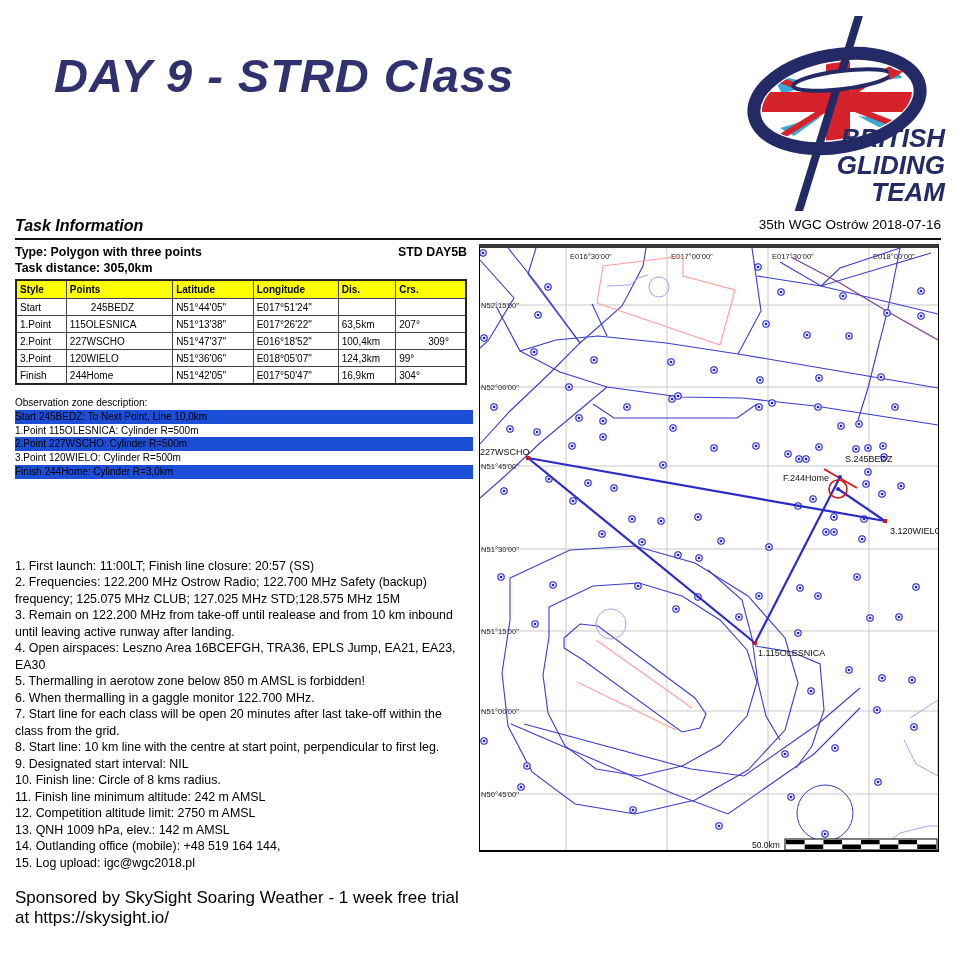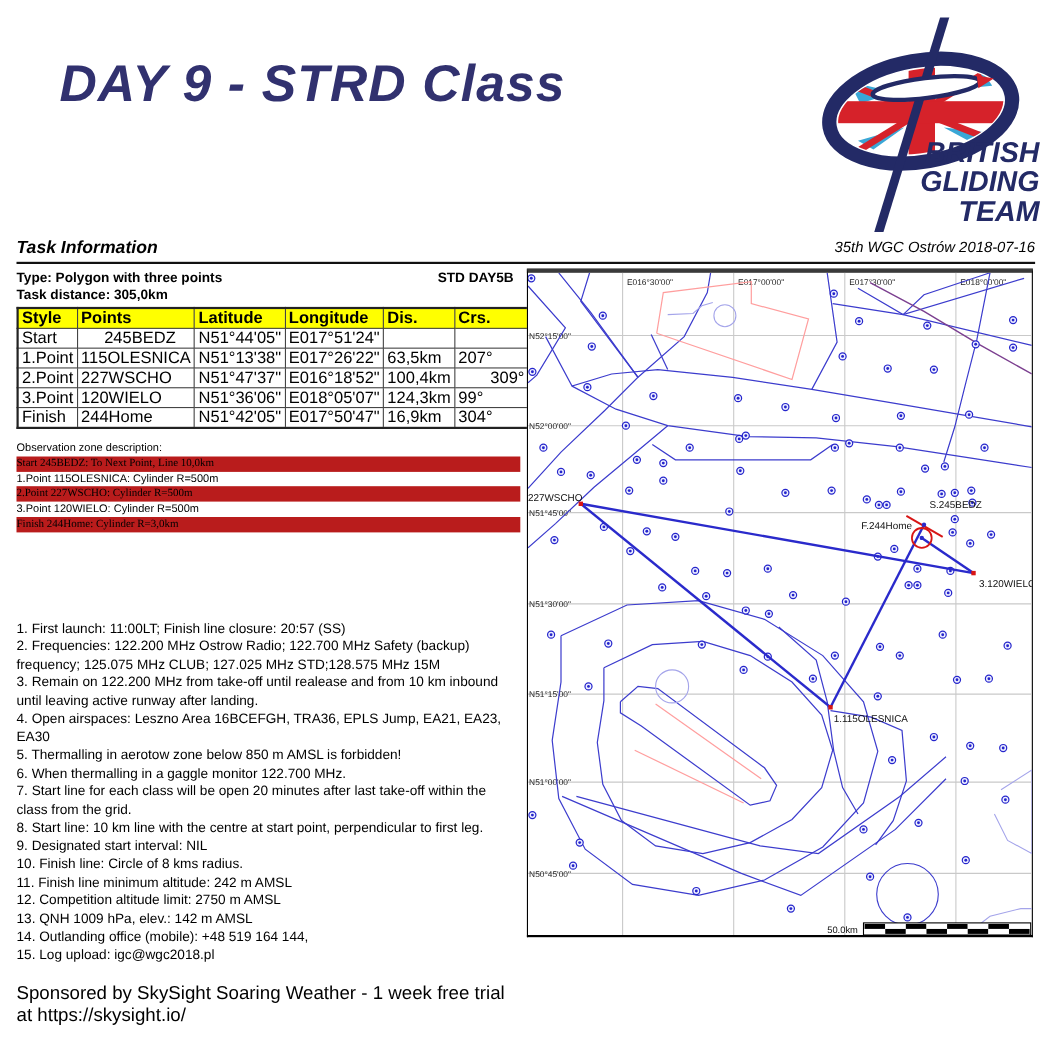--- a/index.html
+++ b/index.html
@@ -5,33 +5,33 @@
   html,body{margin:0;padding:0;background:#fff;}
   body{width:960px;height:960px;position:relative;font-family:"Liberation Sans",sans-serif;color:#000;overflow:hidden;}
   .abs{position:absolute;}
   
   #title{left:54px;top:48px;font-size:47px;font-weight:bold;font-style:italic;color:#31316f;letter-spacing:1px;}
   
   #logo{left:742px;top:16px;width:210px;height:195px;}
   
   #hdr{left:15px;top:217px;width:926px;border-bottom:2px solid #111;height:21px;}
   #hdr .l{font-size:16px;font-weight:bold;font-style:italic;float:left;}
-  #hdr .r{font-size:13.5px;font-style:italic;float:right;}
+  #hdr .r{font-size:13.5px;float:right;}
   
   #col{left:15px;top:245px;width:458px;font-size:12.4px;}
   .typerow{font-weight:bold;}
   .typerow .code{float:right;margin-right:6px;}
   .distrow{font-weight:bold;margin-top:2px;}
-  table{border-collapse:collapse;margin-top:4px;width:452px;font-size:15px;}
+  table{border-collapse:collapse;margin-top:4px;width:452px;font-size:10px;}
   table,td,th{border:1px solid #444;}
   table{border:2px solid #222;}
   th{background:#ffff00;text-align:left;font-weight:bold;padding:0 3px;height:17px;}
   td{padding:0 3px;height:16px;}
   #obs{margin-top:11px;font-size:10px;line-height:13.8px;}
-  #obs .hl{background:#b91c1c;font-family:Liberation Serif, serif;}
+  #obs .hl{background:#1d4ed8;}
   #notes{margin-top:79px;font-size:12.4px;line-height:16.5px;width:458px;}
   #sponsor{margin-top:17px;font-size:17px;}
   
   #map{left:479px;top:244px;width:458px;height:602px;border-top:4px solid #3a3a3a;border-left:1.5px solid #000;border-right:1.5px solid #000;border-bottom:2px solid #000;background:#fff;}
   #map svg{display:block;}
 </style>
 </head>
 <body>
 
 <div class="abs" id="title">DAY 9 - STRD Class</div>

